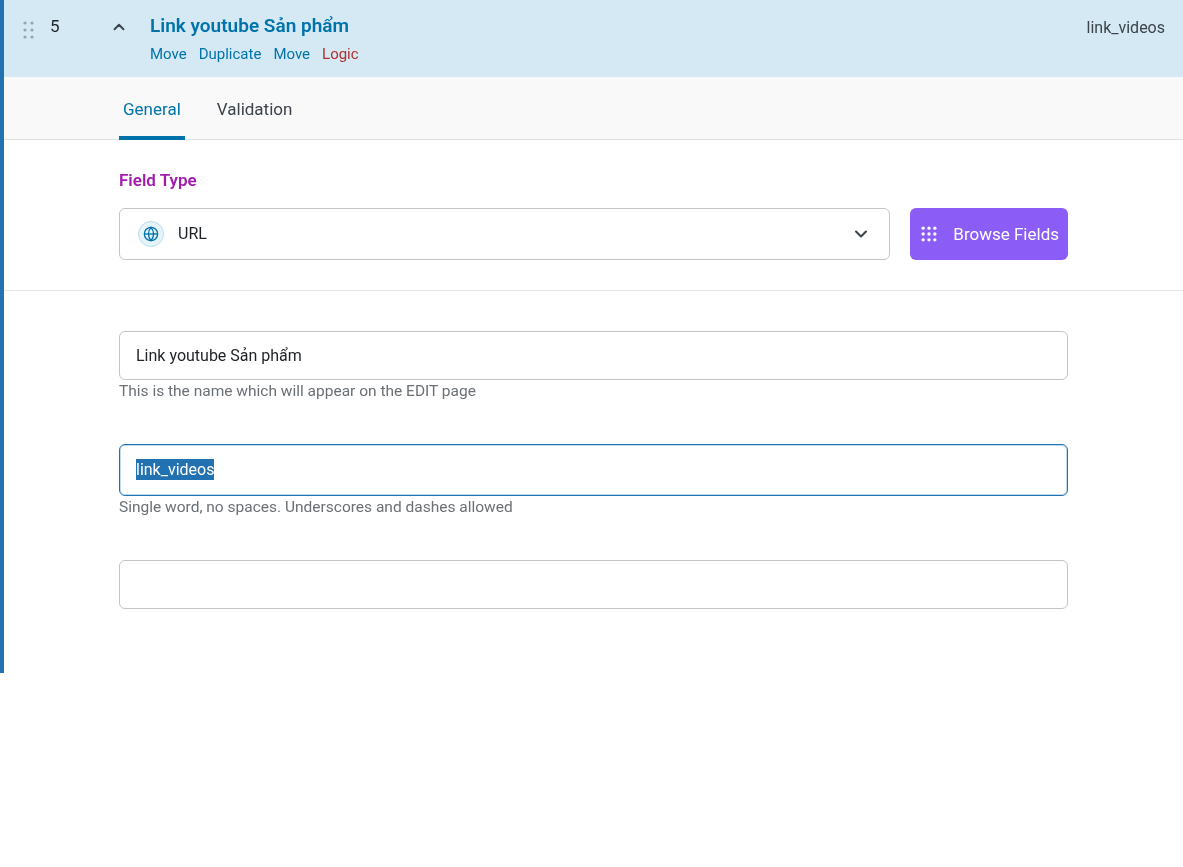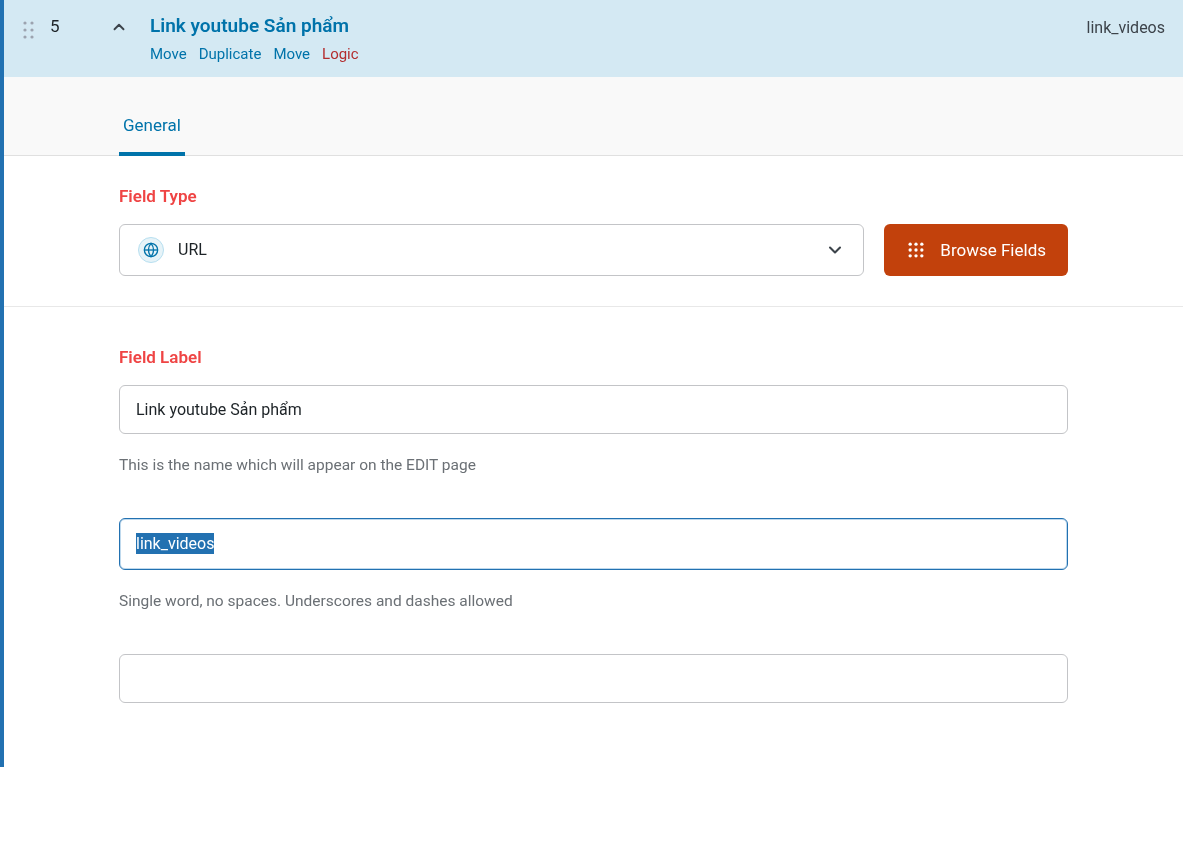--- a/index.html
+++ b/index.html
@@ -78,21 +78,20 @@
       display: flex;
       gap: 28px;
       align-items: center;
     }
     .tab-item {
       padding: 22px 4px 20px;
       color: #3c434a;
       font-size: 17px;
       cursor: pointer;
       position: relative;
-      margin-top: 16px;
     }
     .tab-item.active {
       color: #0073aa;
     }
     .tab-item.active::after {
       content: "";
       position: absolute;
       left: 0; right: 0; bottom: -1px;
       height: 4px;
       background: #0073aa;
@@ -104,21 +103,21 @@
     }
     .panel-row-type {
       display: flex;
       gap: 20px;
       align-items: stretch;
     }
     .field-section-label {
       font-weight: 600;
       font-size: 17px;
       margin-bottom: 18px;
-      color: #ef4444;
+      color: #a21caf;
     }
     .select-wrap {
       flex: 1;
       display: flex;
       align-items: center;
       justify-content: space-between;
       border: 1px solid #c3c4c7;
       border-radius: 6px;
       padding: 12px 18px;
       background: #fff;
@@ -139,26 +138,26 @@
       align-items: center;
       justify-content: center;
     }
     .type-icon svg { display:block; }
     .select-label {
       font-size: 16px;
       color: #1d2327;
     }
     .chevron-down svg { display:block; color:#3c434a; }
     .browse-btn {
-      background: #c2410c;
+      background: #8b5cf6;
       border: none;
       color: #fff;
       font-size: 17px;
       border-radius: 6px;
-      padding: 0 22px;
+      padding: 0 9px;
       display: flex;
       align-items: center;
       gap: 14px;
       cursor: pointer;
       font-family: inherit;
     }
     .browse-btn svg { display:block; }
 
     .settings-area {
       padding: 40px 115px 20px 115px;
@@ -170,21 +169,21 @@
       width: 100%;
       border: 1px solid #c3c4c7;
       border-radius: 6px;
       padding: 14px 16px;
       font-size: 16px;
       font-family: inherit;
       color: #1d2327;
       background: #fff;
     }
     .field-desc {
-      margin-top: 22px;
+      margin-top: 2px;
       color: #6b7075;
       font-size: 15.5px;
     }
     
     .sel-text {
       background:#2271b1;
       color:#fff;
       padding:1px 0;
     }
     .fake-input {
@@ -232,20 +231,21 @@
         <a>Move</a>
         <a class="delete">Logic</a>
       </div>
     </div>
     <div class="field-key">link_videos</div>
   </div>
 
   <div class="tabs-area">
     <div class="tabs-nav">
       <div class="tab-item active">General</div>
+      <div class="tab-item">Validation</div>
     </div>
   </div>
 
   <div class="panel">
     <div class="field-section-label">Field Type</div>
     <div class="panel-row-type">
       <div class="select-wrap">
         <div class="select-left">
           <span class="type-icon">
             <svg width="16" height="16" viewBox="0 0 24 24" fill="none" stroke="#0073aa" stroke-width="2">
@@ -277,21 +277,20 @@
             </svg>
         </span>
         <span>Browse Fields</span>
       </button>
     </div>
   </div>
 
   <div class="settings-area">
 
     <div class="field-group">
-      <div class="field-section-label">Field Label</div>
       <input type="text" class="text-input" value="Link youtube Sản phẩm" style="">
       <div class="field-desc">This is the name which will appear on the EDIT page</div>
     </div>
 
     <div class="field-group">
       <div class="fake-input">
         <span class="sel-text">link_videos</span>
       </div>
       <div class="field-desc">Single word, no spaces. Underscores and dashes allowed</div>
     </div>

